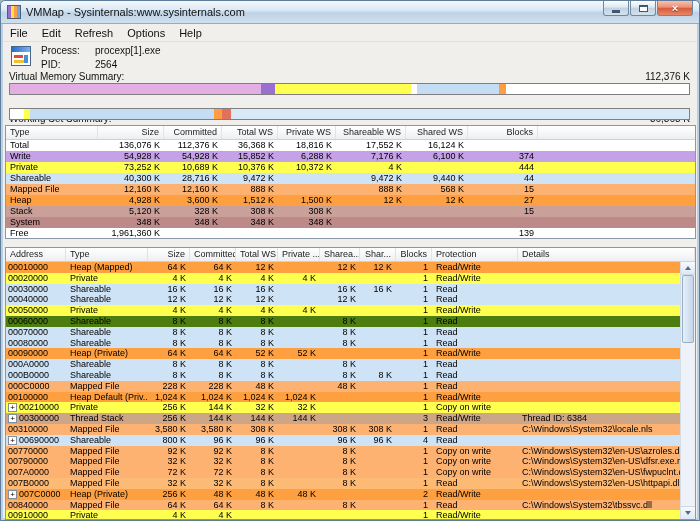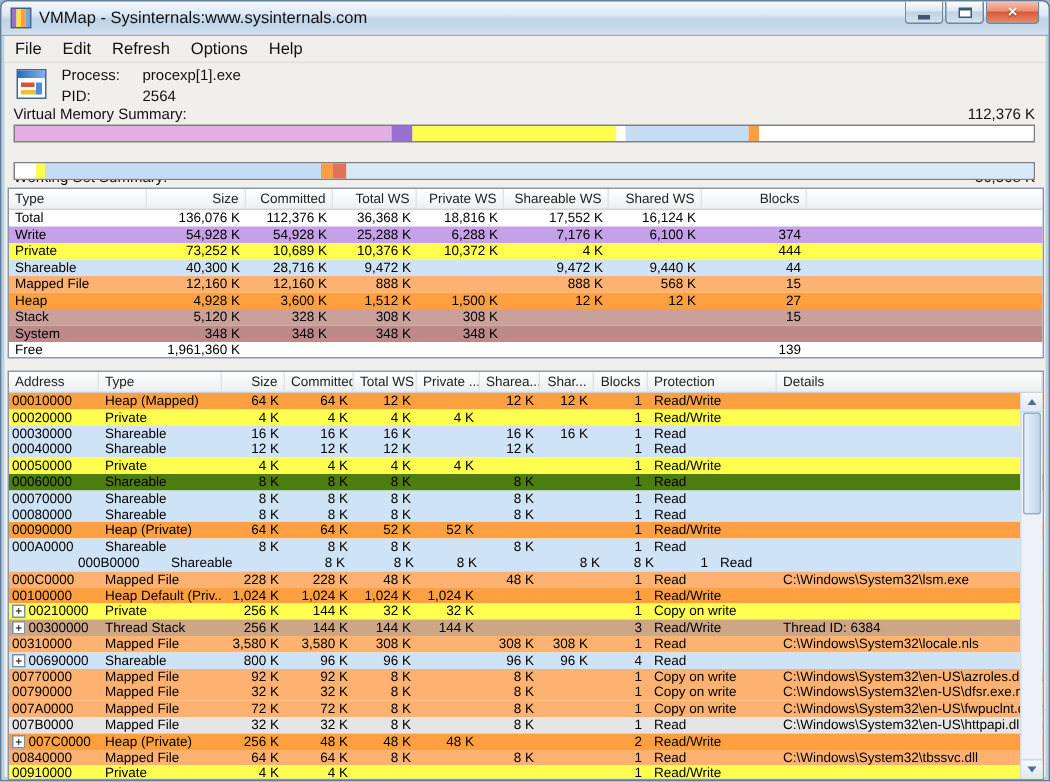--- a/index.html
+++ b/index.html
@@ -163,21 +163,21 @@
           <div class="cell num">36,368 K</div>
           <div class="cell num">18,816 K</div>
           <div class="cell num">17,552 K</div>
           <div class="cell num">16,124 K</div>
           <div class="cell num"></div>
         </div>
         <div class="srow trow" style="background: rgb(197, 161, 232);">
           <div class="cell">Write</div>
           <div class="cell num">54,928 K</div>
           <div class="cell num">54,928 K</div>
-          <div class="cell num">25,288 K</div>
+          <div class="cell num">15,852 K</div>
           <div class="cell num">6,288 K</div>
           <div class="cell num">7,176 K</div>
           <div class="cell num">6,100 K</div>
           <div class="cell num">374</div>
         </div>
         <div class="srow trow" style="background: rgb(255, 255, 80);">
           <div class="cell">Private</div>
           <div class="cell num">73,252 K</div>
           <div class="cell num">10,689 K</div>
           <div class="cell num">10,376 K</div>
@@ -407,21 +407,21 @@
           <div class="cell num">8 K</div>
           <div class="cell num">8 K</div>
           <div class="cell num">8 K</div>
           <div class="cell num"></div>
           <div class="cell num">8 K</div>
           <div class="cell num"></div>
           <div class="cell num">1</div>
           <div class="cell">Read</div>
           <div class="cell"></div>
         </div>
-        <div class="drow trow" style="background: rgb(207, 227, 246); padding-left: 44px;">
+        <div class="drow trow" style="background: rgb(207, 227, 246);">
           <div class="addr-cell">
             <span>000B0000</span>
           </div>
           <div class="cell">Shareable</div>
           <div class="cell num">8 K</div>
           <div class="cell num">8 K</div>
           <div class="cell num">8 K</div>
           <div class="cell num"></div>
           <div class="cell num">8 K</div>
           <div class="cell num">8 K</div>
@@ -435,21 +435,20 @@
           </div>
           <div class="cell">Mapped File</div>
           <div class="cell num">228 K</div>
           <div class="cell num">228 K</div>
           <div class="cell num">48 K</div>
           <div class="cell num"></div>
           <div class="cell num">48 K</div>
           <div class="cell num"></div>
           <div class="cell num">1</div>
           <div class="cell">Read</div>
-          <div class="cell">C:\Windows\System32\lsm.exe</div>
         </div>
         <div class="drow trow" style="background: rgb(255, 160, 64);">
           <div class="addr-cell">
             <span>00100000</span>
           </div>
           <div class="cell">Heap Default (Priv...</div>
           <div class="cell num">1,024 K</div>
           <div class="cell num">1,024 K</div>
           <div class="cell num">1,024 K</div>
           <div class="cell num">1,024 K</div>
@@ -560,21 +559,21 @@
           <div class="cell num">72 K</div>
           <div class="cell num">72 K</div>
           <div class="cell num">8 K</div>
           <div class="cell num"></div>
           <div class="cell num">8 K</div>
           <div class="cell num"></div>
           <div class="cell num">1</div>
           <div class="cell">Copy on write</div>
           <div class="cell">C:\Windows\System32\en-US\fwpuclnt.dll.mui</div>
         </div>
-        <div class="drow trow" style="background: #e5e5e5;">
+        <div class="drow trow" style="background: #fdba74;">
           <div class="addr-cell">
             <span>007B0000</span>
           </div>
           <div class="cell">Mapped File</div>
           <div class="cell num">32 K</div>
           <div class="cell num">32 K</div>
           <div class="cell num">8 K</div>
           <div class="cell num"></div>
           <div class="cell num">8 K</div>
           <div class="cell num"></div>

